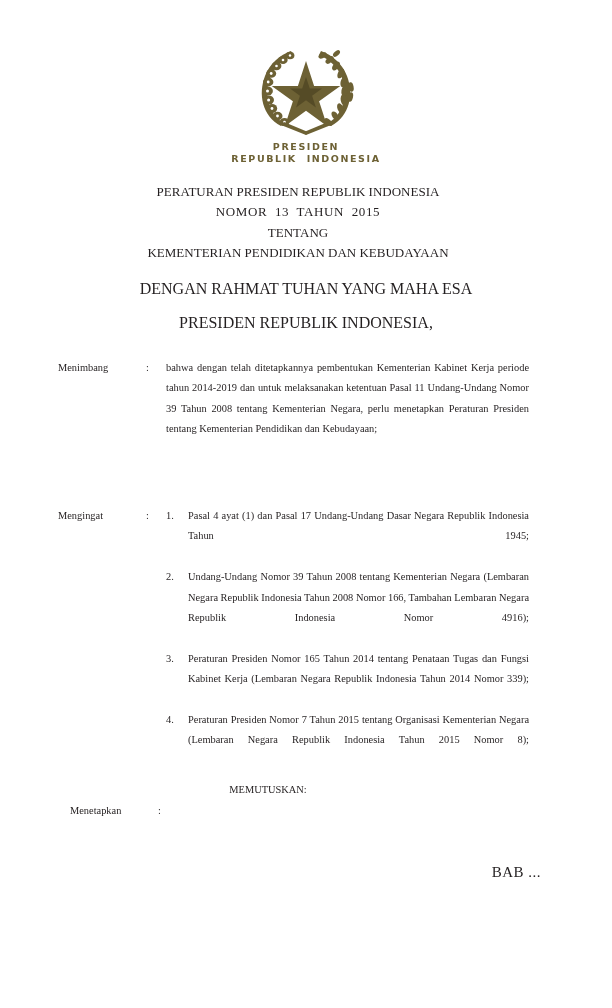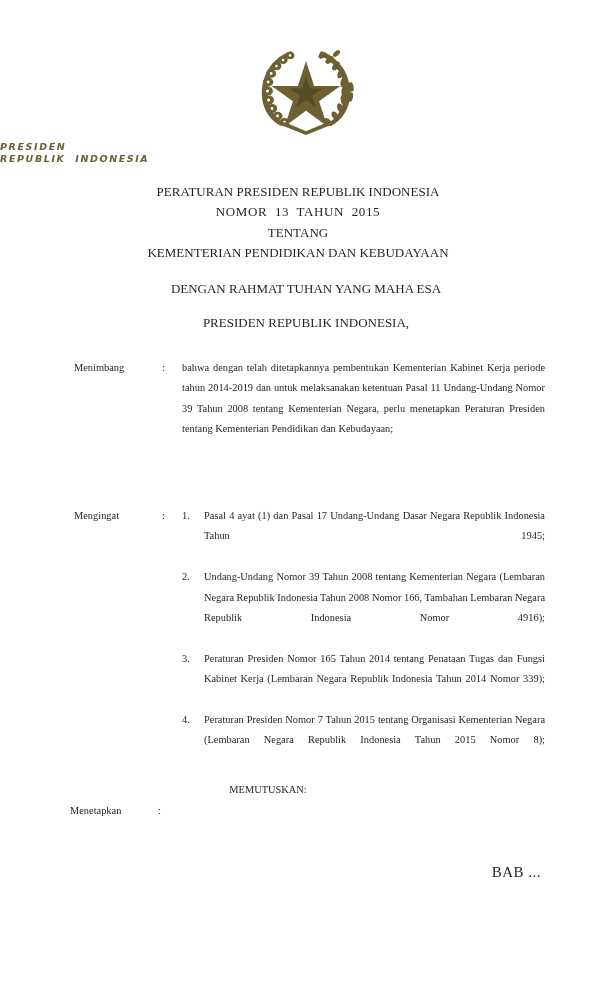--- a/index.html
+++ b/index.html
@@ -15,21 +15,21 @@
     color: #231f20;
     overflow: hidden;
   }
 
   
   #emblem-block {
     position: absolute;
     top: 44px;
     left: 0;
     width: 612px;
-    font-style: italic;
+    text-align: center;
   }
   #emblem-svg {
     display: block;
     margin: 0 auto;
     width: 112px;
     height: 92px;
   }
   #emblem-caption {
     margin-top: 5px;
     font-family: "DejaVu Sans", "Liberation Sans", sans-serif;
@@ -54,30 +54,30 @@
   }
   #title-block .tline { display: block; white-space: pre; }
   #title-block .spaced { letter-spacing: 0.6px; }
 
   #preamble-block {
     position: absolute;
     top: 279px;
     left: 0;
     width: 612px;
     text-align: center;
-    font-size: 13px;
+    font-size: 16px;
     line-height: 20.4px;
   }
   #preamble-block .pline { display: block; }
   #preamble-block .gap { height: 13.6px; }
 
   
   .clause {
     position: absolute;
-    left: 74px;
+    left: 58px;
     width: 471px;
     font-size: 10.4px;
     line-height: 20.4px;
   }
   .clause-label {
     position: absolute;
     left: 0;
     top: 0;
     width: 88px;
     white-space: nowrap;

